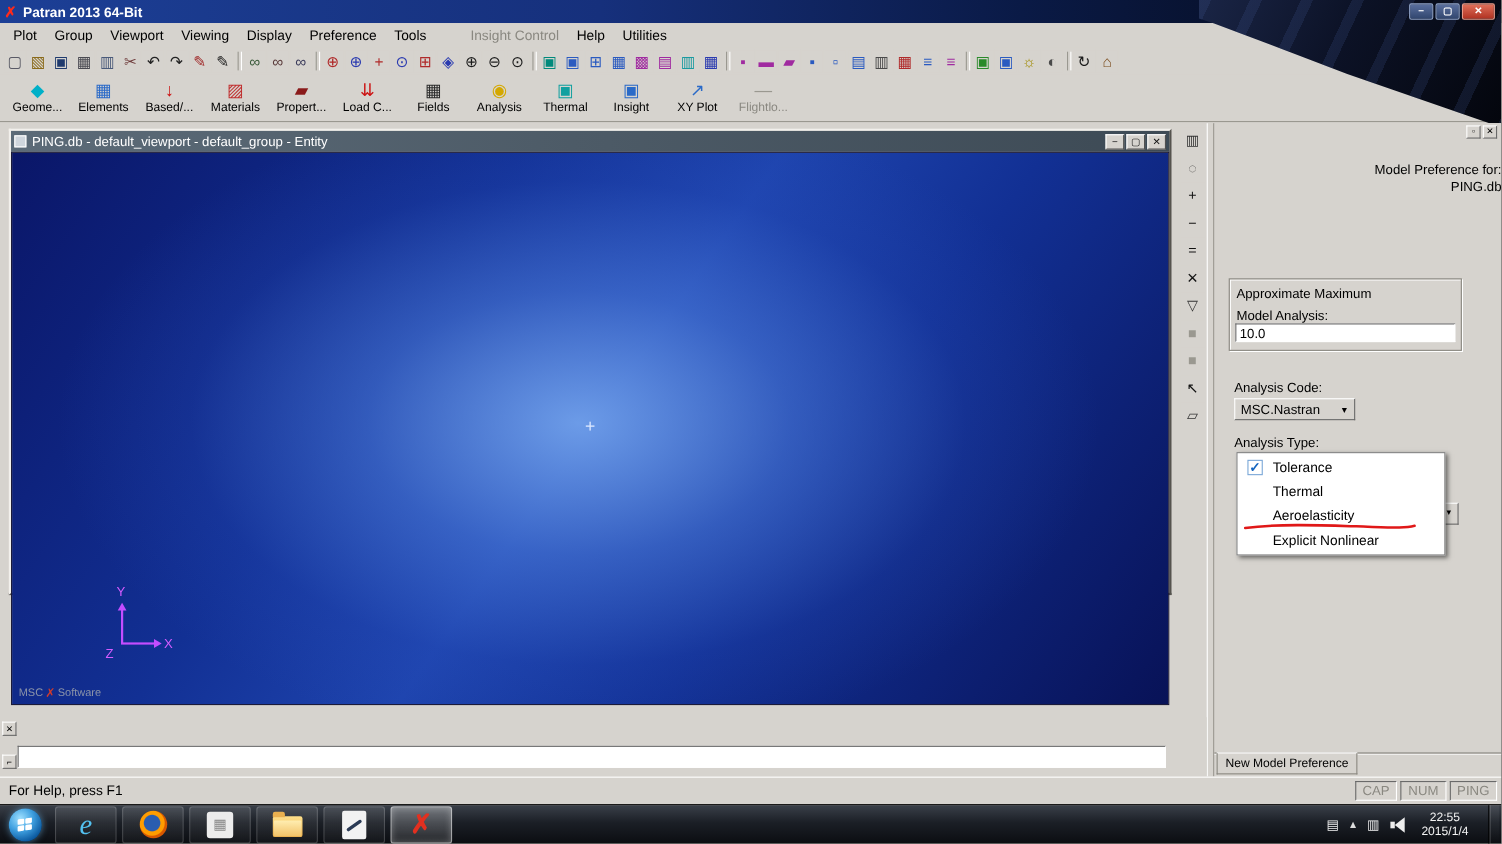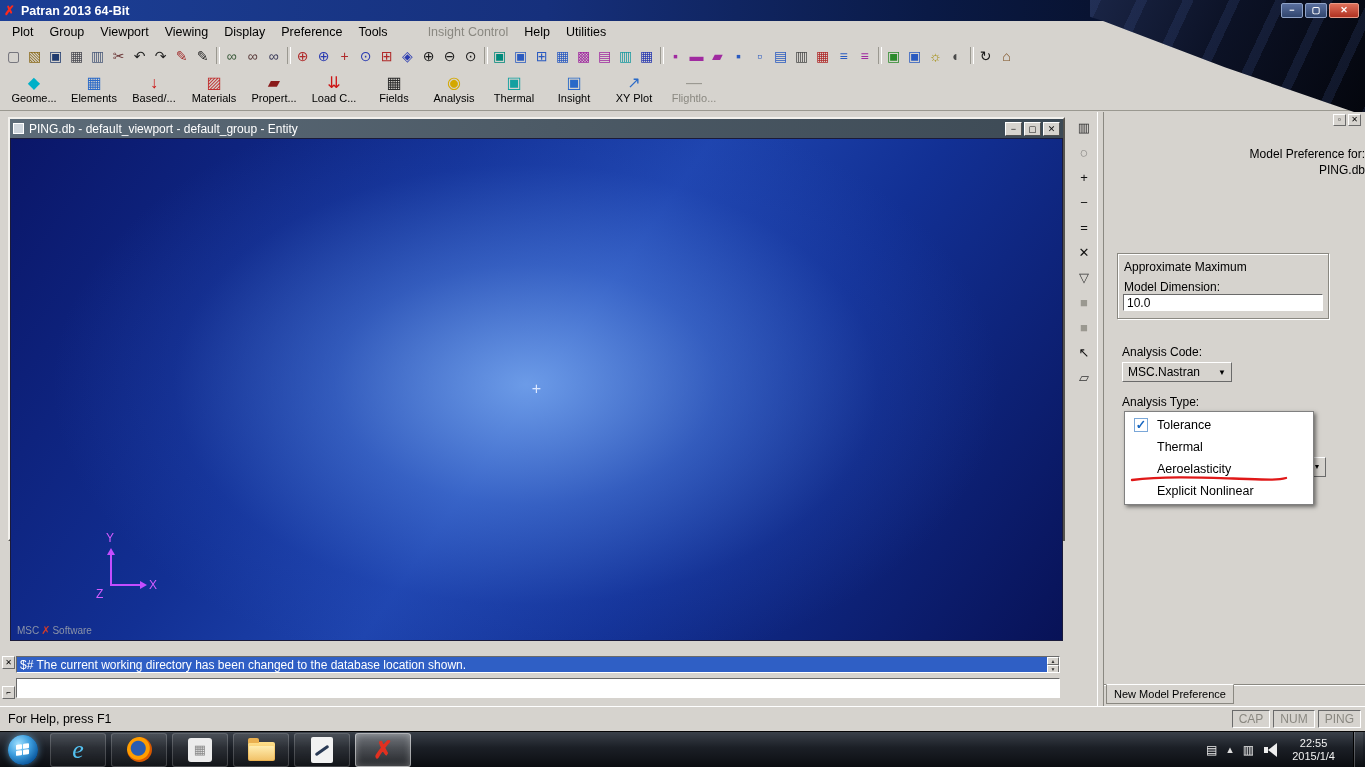--- a/index.html
+++ b/index.html
@@ -473,21 +473,21 @@
       <div class="mini">✕</div>
     </div>
     <div class="pp-title">
       <div>Model Preference for:</div>
       <div>PING.db</div>
     </div>
 
 
     <div class="groupbox gb2">
       <div class="lbl">Approximate Maximum</div>
-      <div class="lbl">Model Dimension:</div>
+      <div class="lbl">Model Analysis:</div>
       <input class="dim-input" value="10.0" style="">
     </div>
 
     <div class="ac-label">Analysis Code:</div>
     <div class="combo">
       <span>MSC.Nastran</span>
       <span class="arr">▼</span>
     </div>
 
     <div class="at-label">Analysis Type:</div>
@@ -523,27 +523,20 @@
 
     </div>
 
     <div class="panel-sep"></div>
     <div class="pref-tab">New Model Preference</div>
   </div>
 
   <div class="bottom">
     <div class="strip-btn sb1">✕</div>
     <div class="strip-btn sb2">⌐</div>
-    <div class="hist">
-      <span class="sel">$# The current working directory has been changed to the database location shown.</span>
-      <span class="spin">
-        <span>▲</span>
-        <span>▼</span>
-      </span>
-    </div>
     <input class="cmd" value="" style="">
   </div>
 
   <div class="status">
     <span>For Help, press F1</span>
     <div class="stat-boxes">
 
         <span class="sbox">CAP</span>
 
         <span class="sbox">NUM</span>

